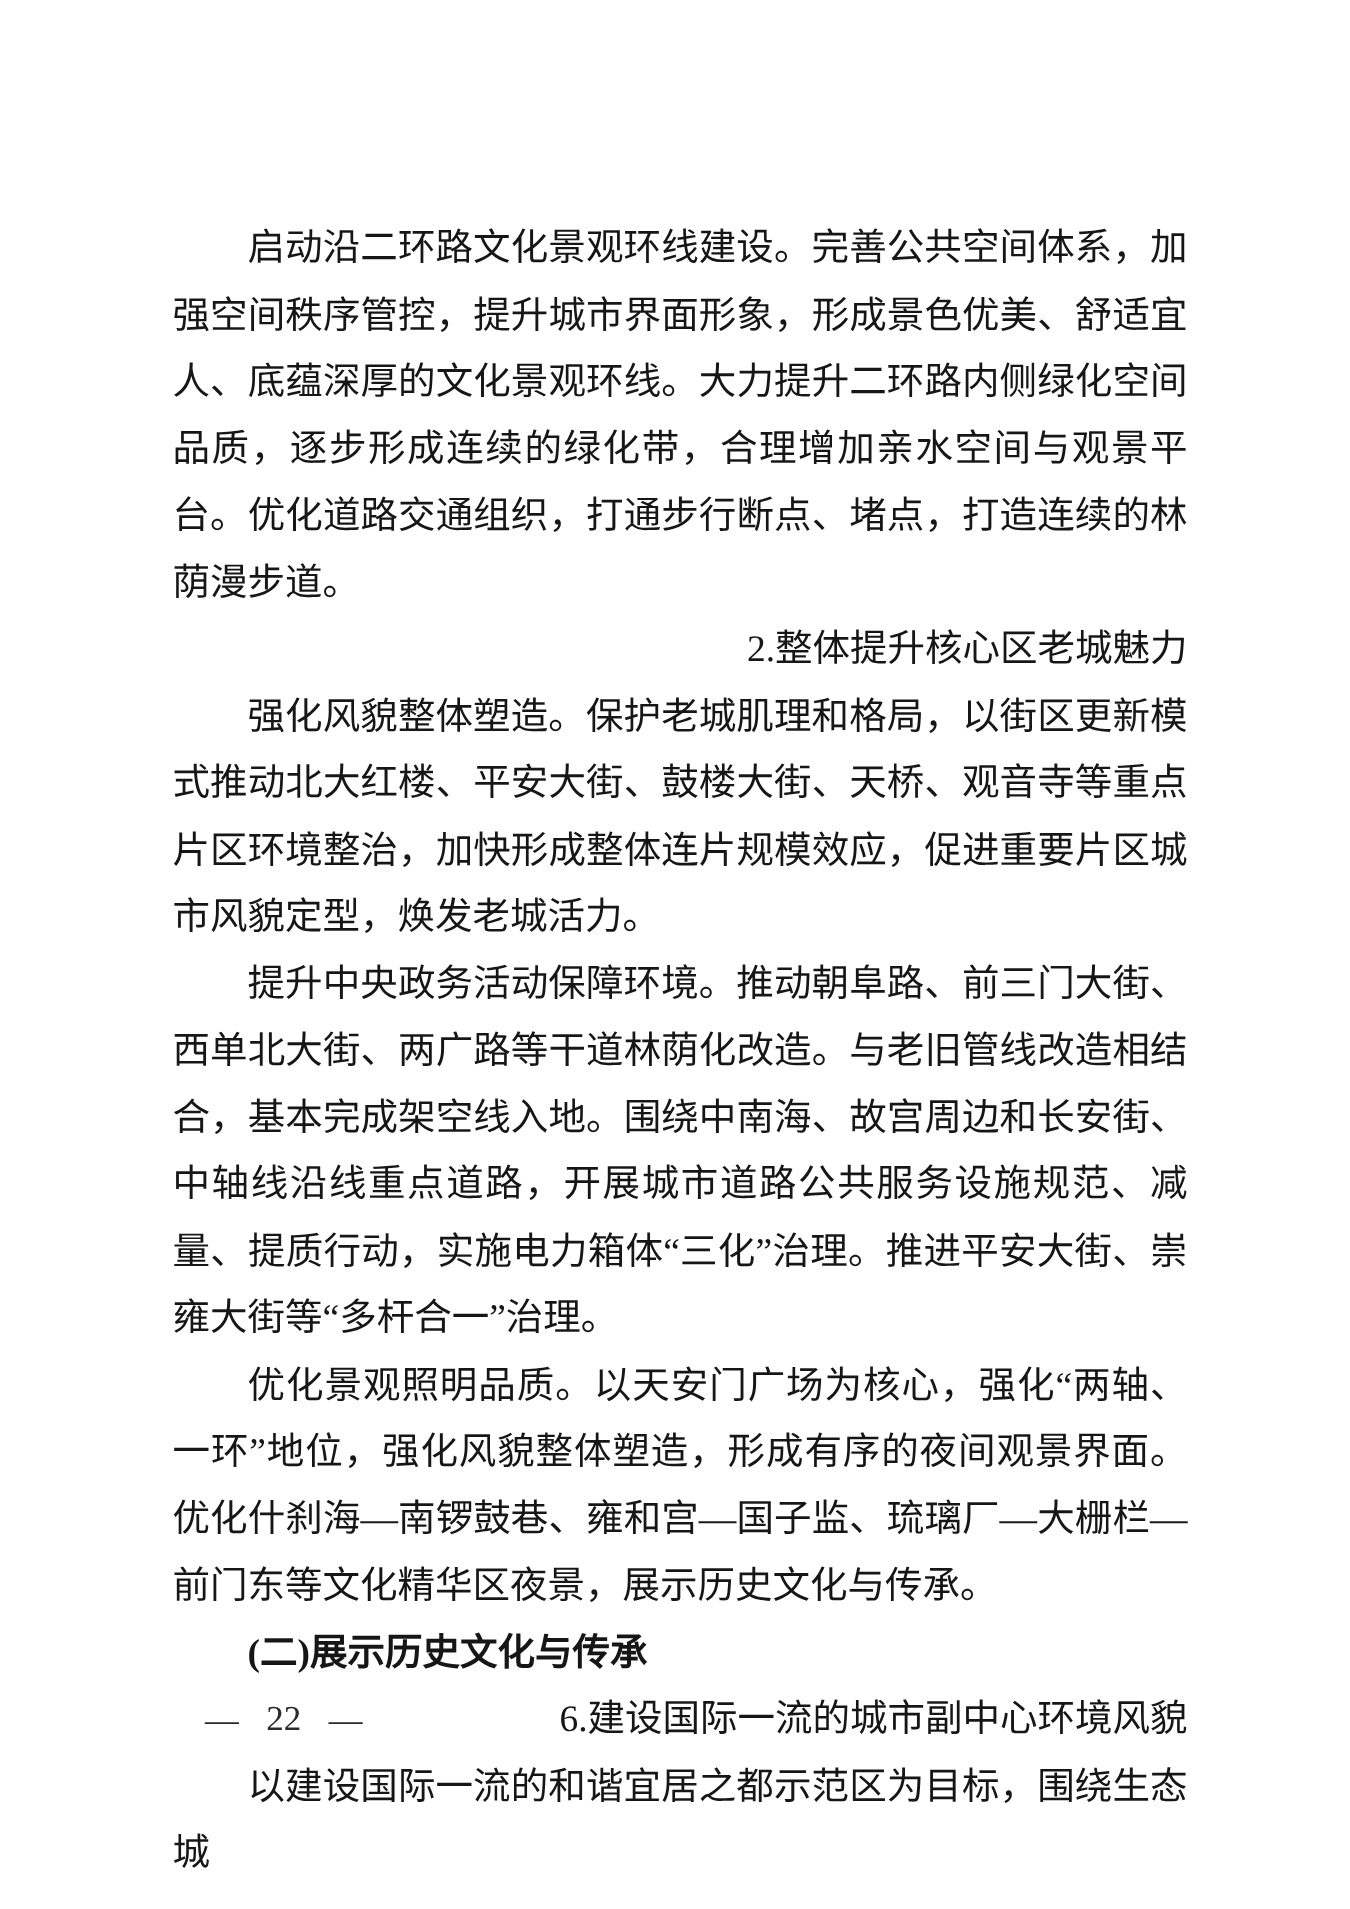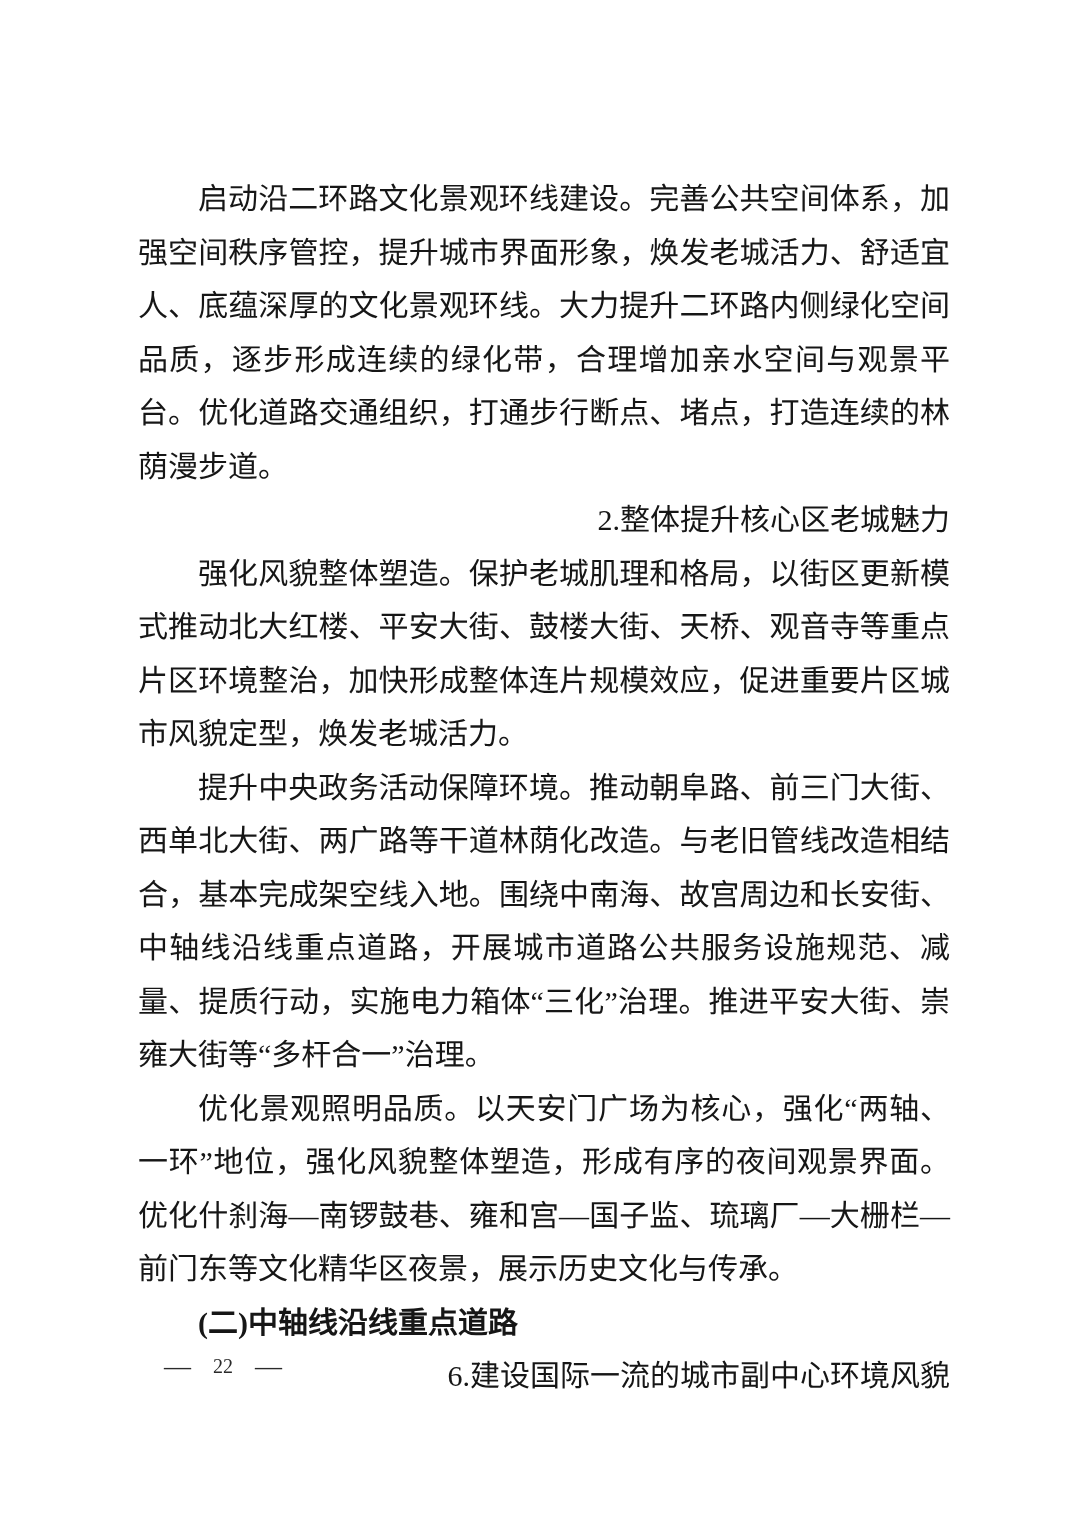--- a/index.html
+++ b/index.html
@@ -49,37 +49,38 @@
     font-size: 27px;
     line-height: 40px;
     color: #2a2a2a;
     display: flex;
     align-items: center;
   }
   .footer .dash {
     letter-spacing: 0;
   }
   .footer .pagenum {
-    margin: 0 22px;
-    font-size: 20px;
+    margin: 10px 22px;
+    font-size: 28px;
   }
 </style>
 </head>
 <body>
 
 <div class="page">
 
   <main class="content">
-    <p class="para-body">启动沿二环路文化景观环线建设。完善公共空间体系，加强空间秩序管控，提升城市界面形象，焕发老城活力、舒适宜人、底蕴深厚的文化景观环线。大力提升二环路内侧绿化空间品质，逐步形成连续的绿化带，合理增加亲水空间与观景平台。优化道路交通组织，打通步行断点、堵点，打造连续的林荫漫步道。</p>
+    <p class="para-body">启动沿二环路文化景观环线建设。完善公共空间体系，加强空间秩序管控，提升城市界面形象，形成景色优美、舒适宜人、底蕴深厚的文化景观环线。大力提升二环路内侧绿化空间品质，逐步形成连续的绿化带，合理增加亲水空间与观景平台。优化道路交通组织，打通步行断点、堵点，打造连续的林荫漫步道。</p>
     <p class="heading-numbered">2.整体提升核心区老城魅力</p>
     <p class="para-body">强化风貌整体塑造。保护老城肌理和格局，以街区更新模式推动北大红楼、平安大街、鼓楼大街、天桥、观音寺等重点片区环境整治，加快形成整体连片规模效应，促进重要片区城市风貌定型，焕发老城活力。</p>
     <p class="para-body">提升中央政务活动保障环境。推动朝阜路、前三门大街、西单北大街、两广路等干道林荫化改造。与老旧管线改造相结合，基本完成架空线入地。围绕中南海、故宫周边和长安街、中轴线沿线重点道路，开展城市道路公共服务设施规范、减量、提质行动，实施电力箱体“三化”治理。推进平安大街、崇雍大街等“多杆合一”治理。</p>
     <p class="para-body">优化景观照明品质。以天安门广场为核心，强化“两轴、一环”地位，强化风貌整体塑造，形成有序的夜间观景界面。优化什刹海—南锣鼓巷、雍和宫—国子监、琉璃厂—大栅栏—前门东等文化精华区夜景，展示历史文化与传承。</p>
-    <p class="heading-section">(二)中轴线沿线重点道路</p>
+    <p class="heading-section">(二)展示历史文化与传承</p>
     <p class="heading-numbered">6.建设国际一流的城市副中心环境风貌</p>
+    <p class="para-body">以建设国际一流的和谐宜居之都示范区为目标，围绕生态城</p>
   </main>
 
   <div class="footer">
     <span class="dash">—</span>
     <span class="pagenum">22</span>
     <span class="dash">—</span>
   </div>
 
 </div>
 

